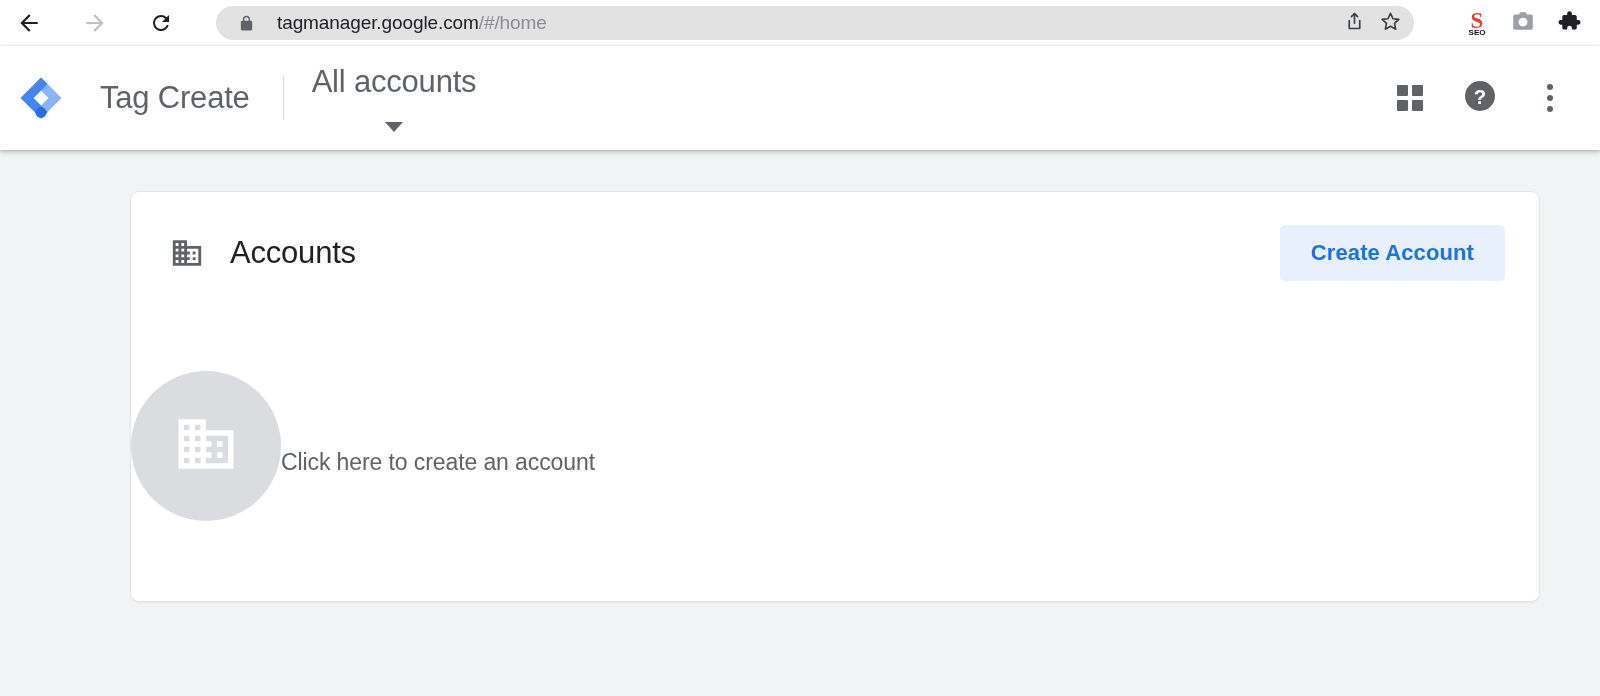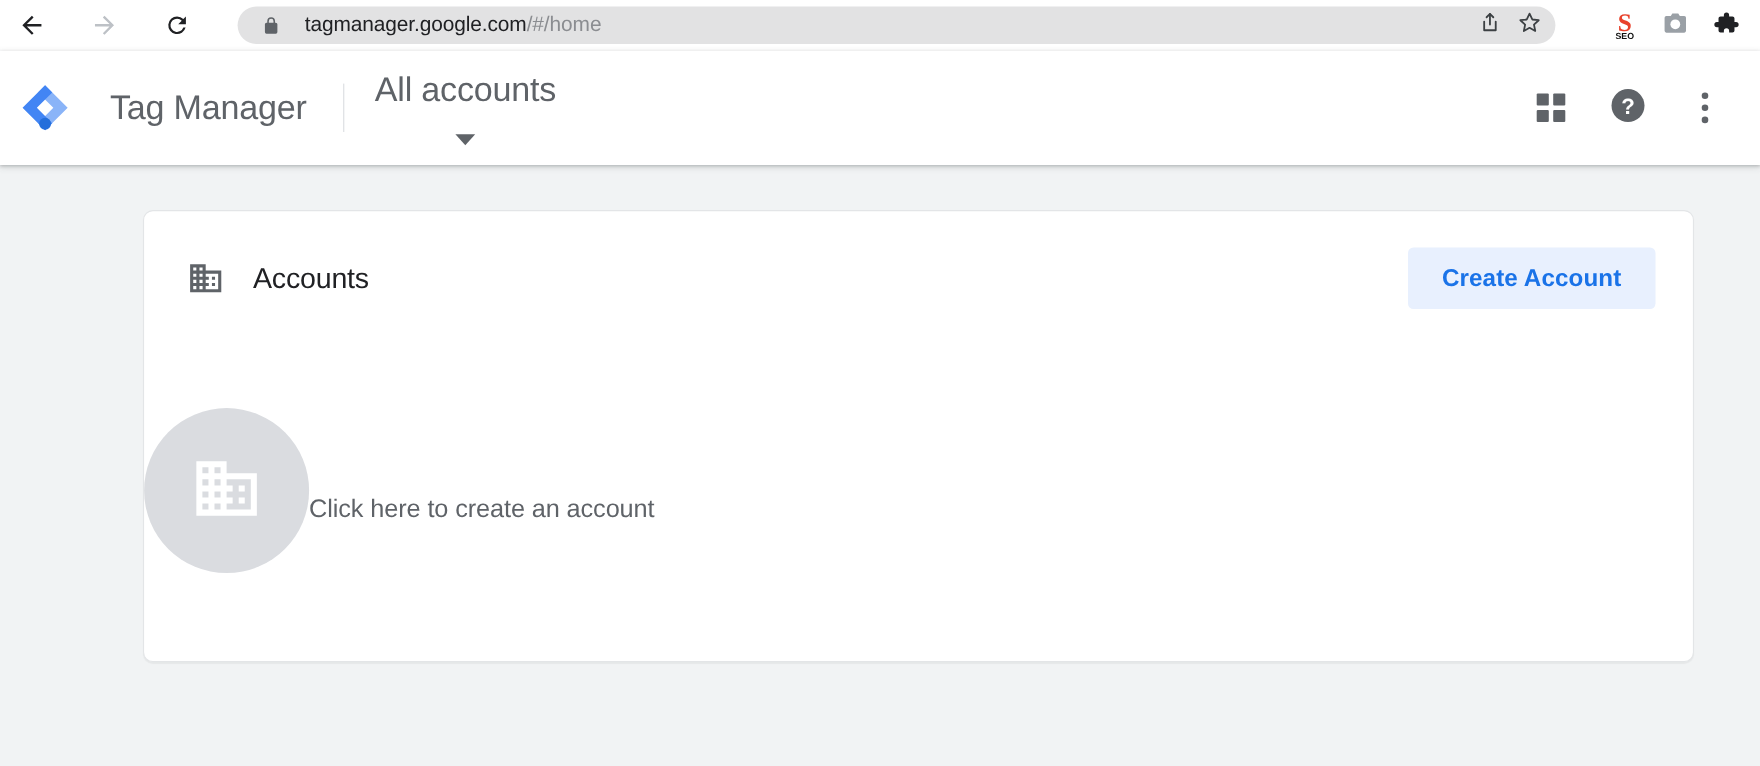--- a/index.html
+++ b/index.html
@@ -198,21 +198,21 @@
     display: flex;
     align-items: center;
     padding: 30px 34px 0 39px;
     height: 92px;
     flex: 0 0 auto;
   }
 
   .card-header-icon { width: 34px; height: 34px; flex: 0 0 auto; }
 
   .card-title {
-    font-size: 26px;
+    font-size: 31px;
     color: #202124;
     margin-left: 26px;
     letter-spacing: -0.2px;
   }
 
   .card-header-spacer { flex: 1 1 auto; }
 
   .create-account-btn {
     background: #e8f0fe;
     color: #1a73e8;
@@ -345,21 +345,21 @@
 <div class="app-header">
 
   <span class="gtm-logo">
     <svg width="46" height="46" viewBox="0 0 46 46">
       <path d="M23 2.5 L43.5 23 L23 43.5 L16.5 37 L30.5 23 L16.5 9 Z" fill="#8ab4f8"></path>
       <path d="M23 2.5 L29.5 9 L15.5 23 L29.5 37 L23 43.5 L2.5 23 Z" fill="#4285f4"></path>
       <circle cx="23" cy="37.5" r="5.4" fill="#246fdb"></circle>
     </svg>
   </span>
 
-  <span class="app-title">Tag Manager</span>
+  <span class="app-title">Tag Create</span>
 
   <span class="header-divider"></span>
 
   <div class="account-selector">
     <span class="account-selector-label">All accounts</span>
     <span class="caret-down"></span>
   </div>
 
   <div class="header-spacer"></div>
 

